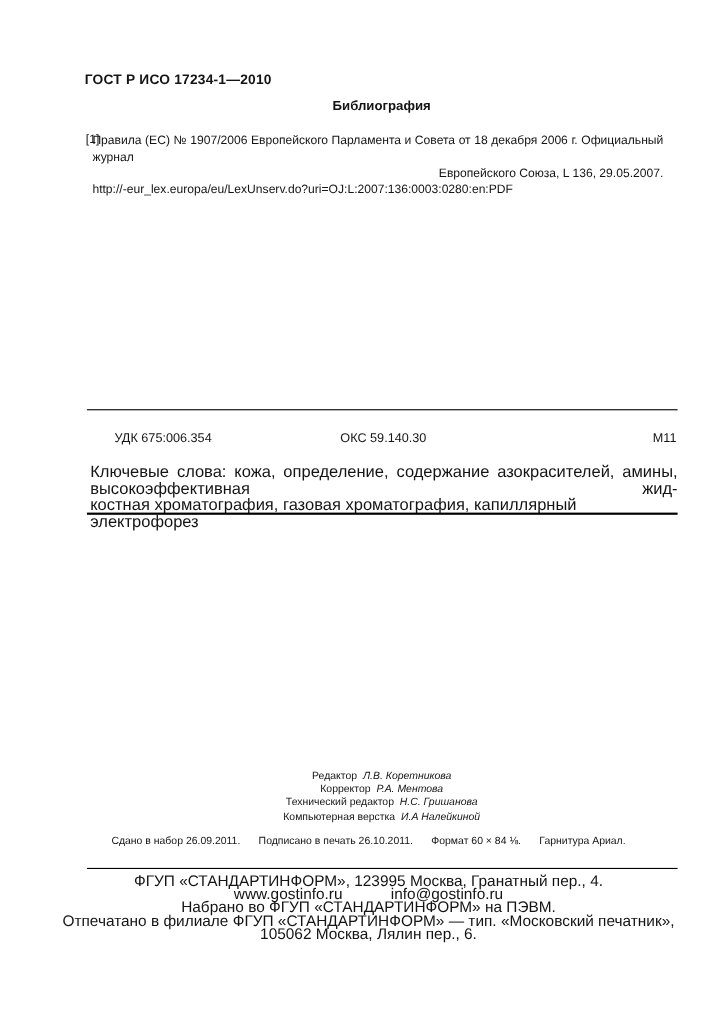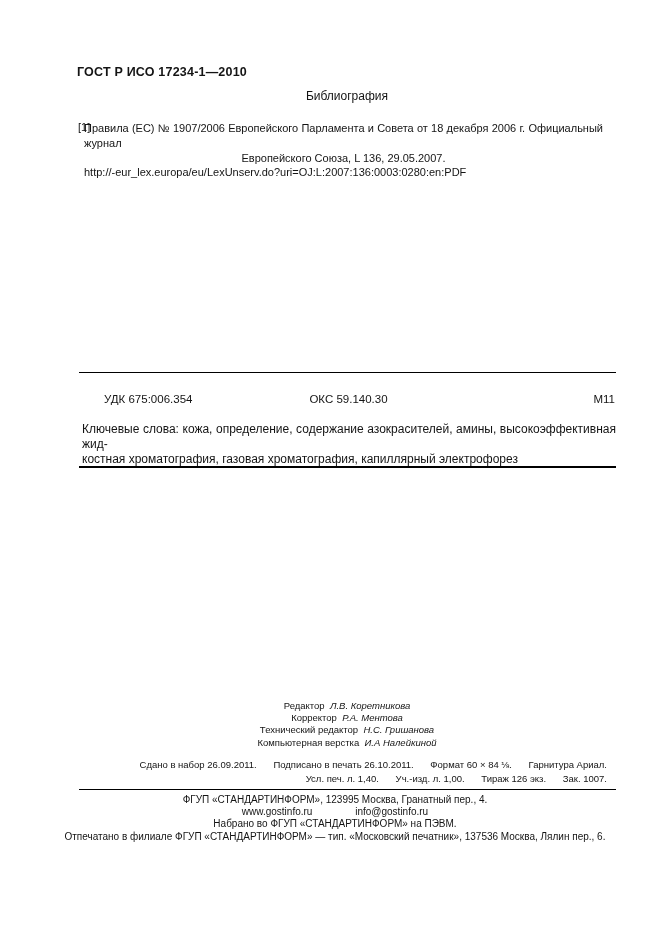--- a/index.html
+++ b/index.html
@@ -19,36 +19,36 @@
     font-weight: bold;
     letter-spacing: 0.2px;
     white-space: nowrap;
   }
   .section-title {
     position: absolute;
     left: 79px; top: 89px;
     width: 536px;
     text-align: center;
     font-size: 12px;
-    font-weight: normal;
+    font-weight: bold;
   }
   .bib-marker {
     position: absolute;
     left: 78px; top: 121px;
     font-size: 11px;
   }
   .bib-text {
     position: absolute;
     left: 84px; top: 121px;
     width: 519px;
     font-size: 11px;
     line-height: 14.8px;
   }
   .bib-line1 { text-align: justify; text-align-last: justify; }
-  .bib-line2 { text-align: center; }
+  .bib-line2 { text-align: right; }
   .bib-url { text-align: left; }
   .rule {
     position: absolute;
     left: 79px;
     width: 537px;
     background: #000000;
   }
   .rule-top { top: 372px; height: 1px; }
   .rule-mid { top: 466px; height: 2px; }
   .rule-bottom { top: 789px; height: 1px; }
@@ -59,49 +59,49 @@
     font-size: 11.5px;
     display: flex;
     justify-content: space-between;
   }
   .class-row .center { position: absolute; left: 0; width: 100%; text-align: center; }
   .class-row .left, .class-row .right { position: relative; z-index: 1; background: transparent; margin-left: 22px; }
   .keywords {
     position: absolute;
     left: 82px; top: 422px;
     width: 534px;
-    font-size: 12px;
+    font-size: 15px;
     line-height: 15px;
   }
   .kw-line1 { text-align: justify; text-align-last: justify; }
   .credits {
     position: absolute;
     left: 79px; top: 700px;
     width: 536px;
     text-align: center;
     font-size: 9.5px;
     line-height: 12.2px;
   }
   .credit-name { font-style: italic; }
   .credit-label { font-style: normal; }
   .imprint {
     position: absolute;
-    left: 24px; top: 758px;
+    left: 40px; top: 758px;
     width: 590px;
-    text-align: right;
+    text-align: center;
     font-size: 9.5px;
     line-height: 13.5px;
   }
   .imprint .seg { display: inline-block; margin: 0 7px; white-space: nowrap; }
   .publisher {
     position: absolute;
     left: 40px; top: 794px;
     width: 590px;
     text-align: center;
-    font-size: 10px;
+    font-size: 14px;
     line-height: 12.2px;
   }
   .publisher .seg-wide { display: inline-block; margin: 0 20px; white-space: nowrap; }
 </style>
 </head>
 <body>
 
 <div class="page">
 
   <div class="doc-code">ГОСТ Р ИСО 17234-1—2010</div>
@@ -149,33 +149,27 @@
     </div>
   </div>
 
   <div class="imprint">
     <div>
       <span class="seg">Сдано в набор 26.09.2011.</span>
       <span class="seg">Подписано в печать 26.10.2011.</span>
       <span class="seg">Формат 60 × 84 ⅛.</span>
       <span class="seg">Гарнитура Ариал.</span>
     </div>
-    <div>
-      <span class="seg">Усл. печ. л. 1,40.</span>
-      <span class="seg">Уч.-изд. л. 1,00.</span>
-      <span class="seg">Тираж  126  экз.</span>
-      <span class="seg">Зак.  1007.</span>
-    </div>
   </div>
 
   <div class="rule rule-bottom"></div>
 
   <div class="publisher">
     <div>ФГУП «СТАНДАРТИНФОРМ», 123995 Москва, Гранатный пер., 4.</div>
     <div>
       <span class="seg-wide">www.gostinfo.ru</span>
       <span class="seg-wide">info@gostinfo.ru</span>
     </div>
     <div>Набрано во ФГУП «СТАНДАРТИНФОРМ» на ПЭВМ.</div>
-    <div>Отпечатано в филиале ФГУП «СТАНДАРТИНФОРМ» — тип. «Московский печатник», 137536  Москва, Лялин пер., 6.</div>
+    <div>Отпечатано в филиале ФГУП «СТАНДАРТИНФОРМ» — тип. «Московский печатник», 105062  Москва, Лялин пер., 6.</div>
   </div>
 
 </div>
 
 </body></html>

